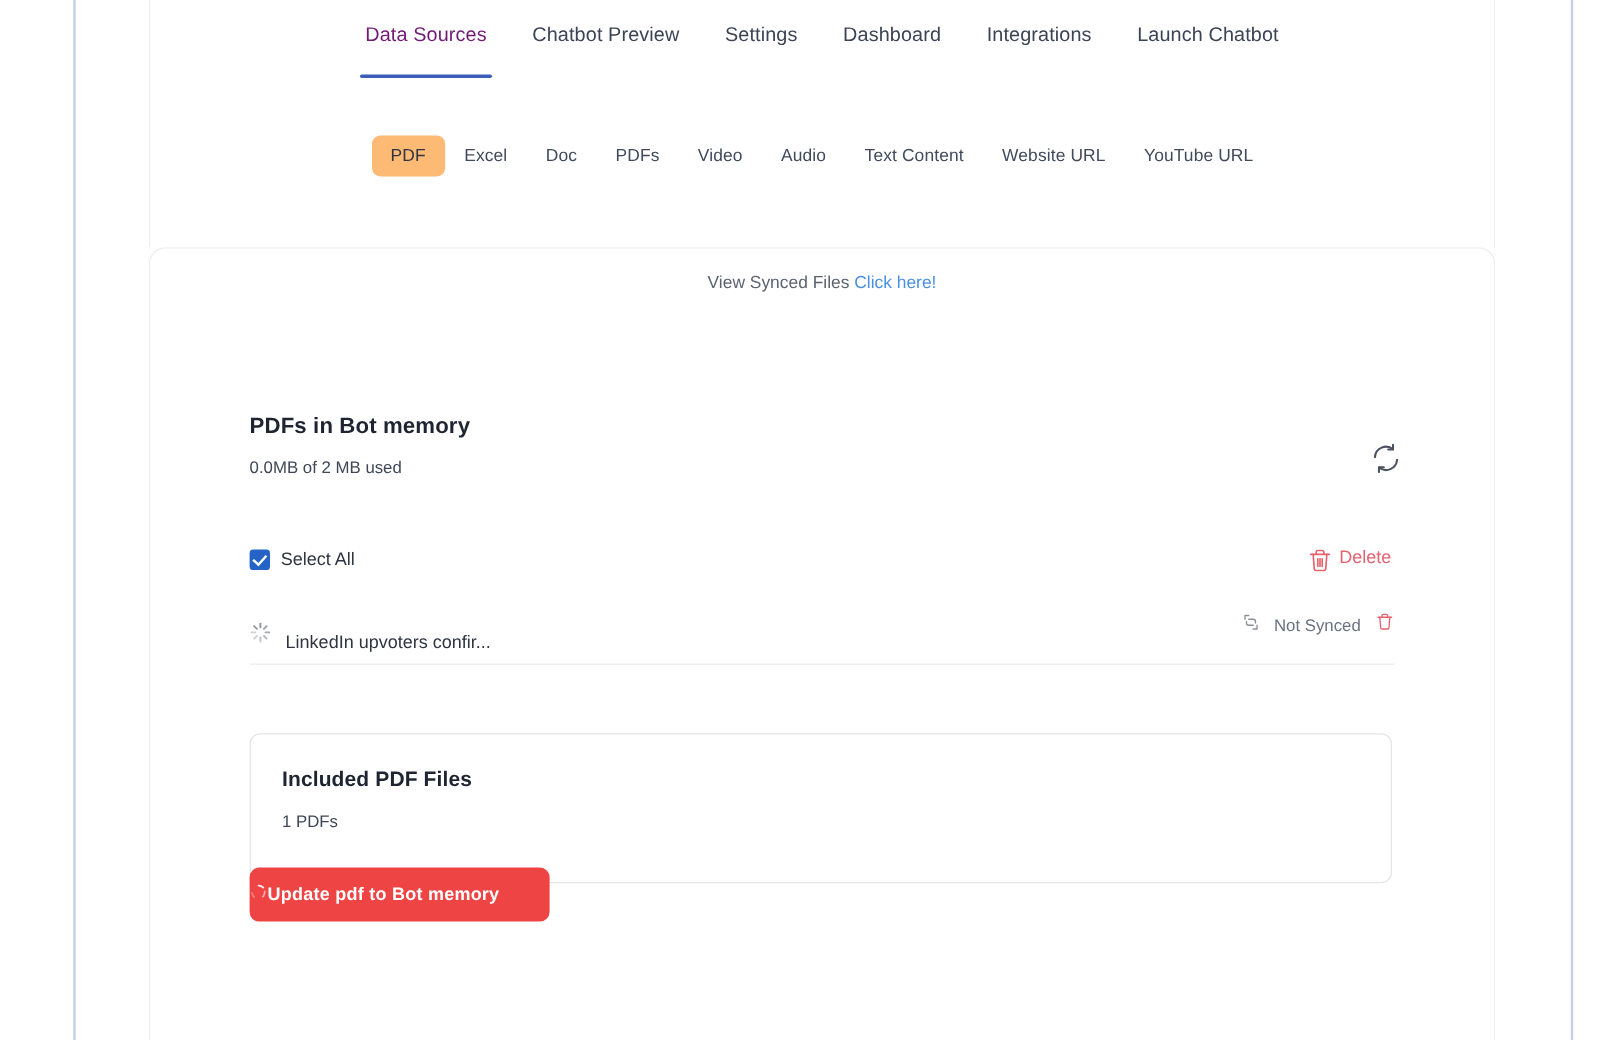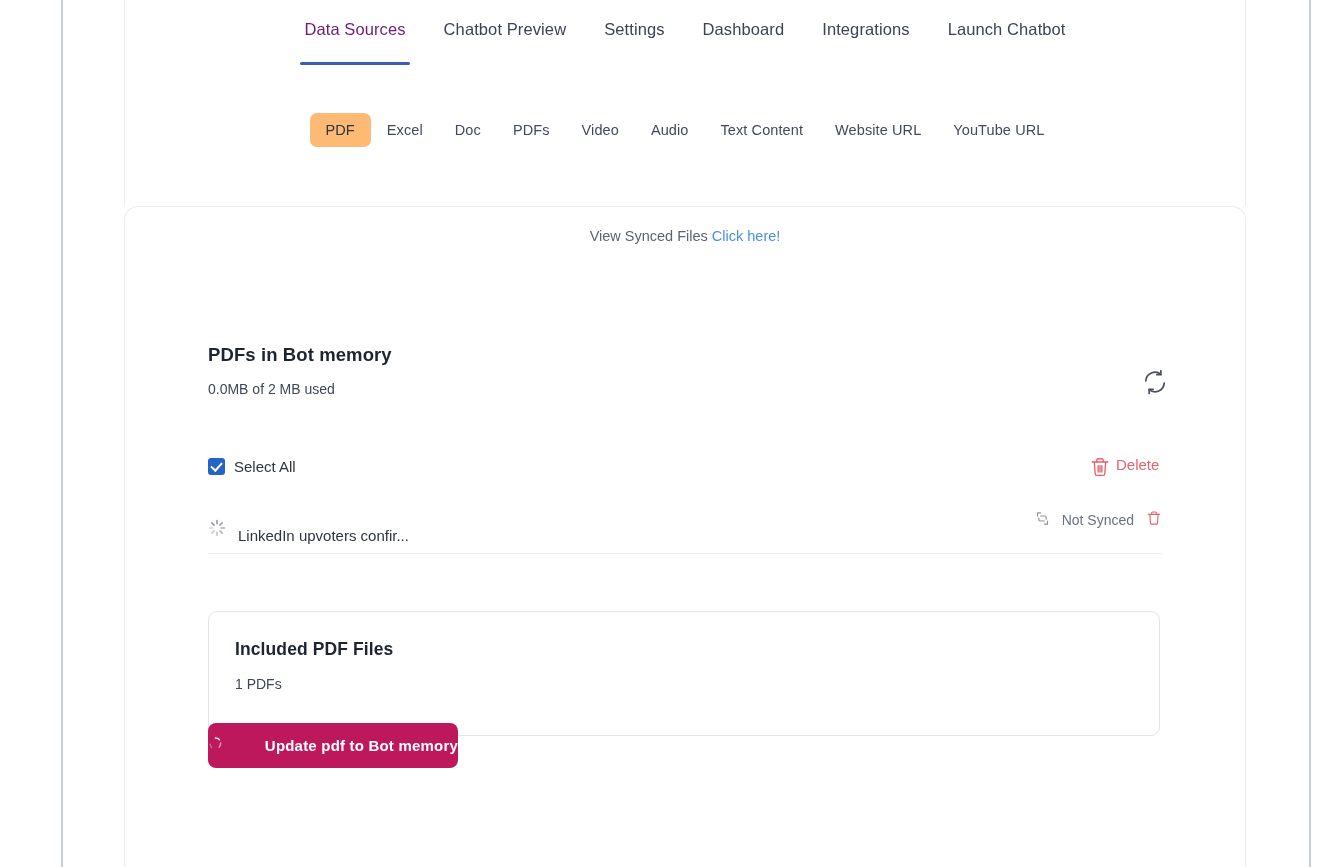--- a/index.html
+++ b/index.html
@@ -281,25 +281,25 @@
   }
 
   
   .update-btn {
     position: absolute;
     left: 84px;
     top: 723px;
     width: 250px;
     height: 45px;
     border-radius: 8px;
-    background: #be185d;
-    display: flex;
-    align-items: center;
-    justify-content: space-between;
-    gap: 16px;
+    background: #ef4444;
+    display: flex;
+    align-items: center;
+    justify-content: flex-start;
+    gap: 0;
     cursor: default;
   }
   .update-label {
     font-size: 15px;
     font-weight: bold;
     color: #ffffff;
     letter-spacing: 0.2px;
   }
 </style>
 </head>

